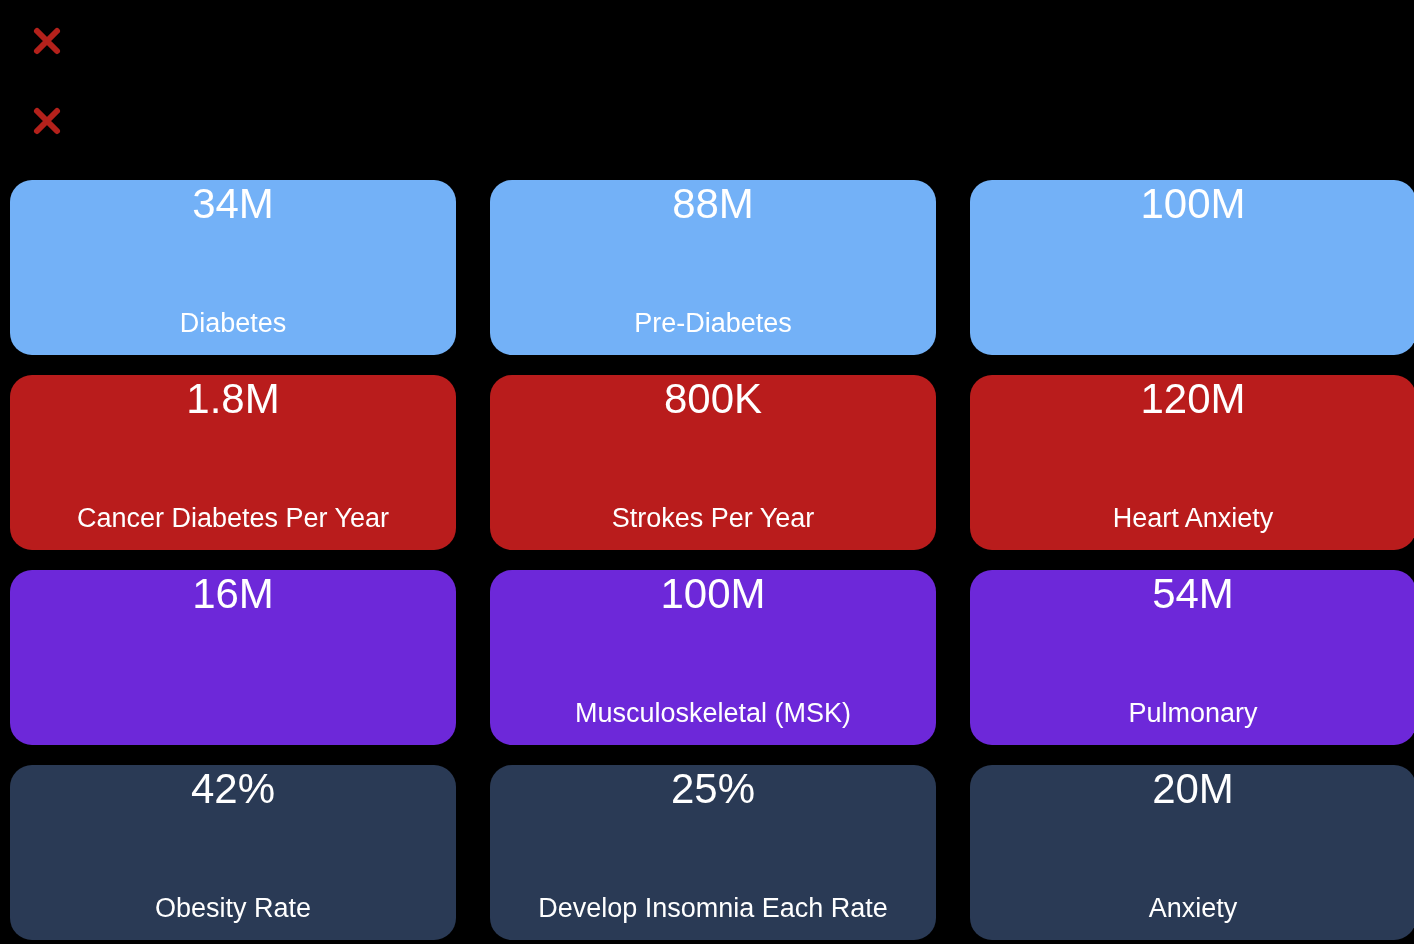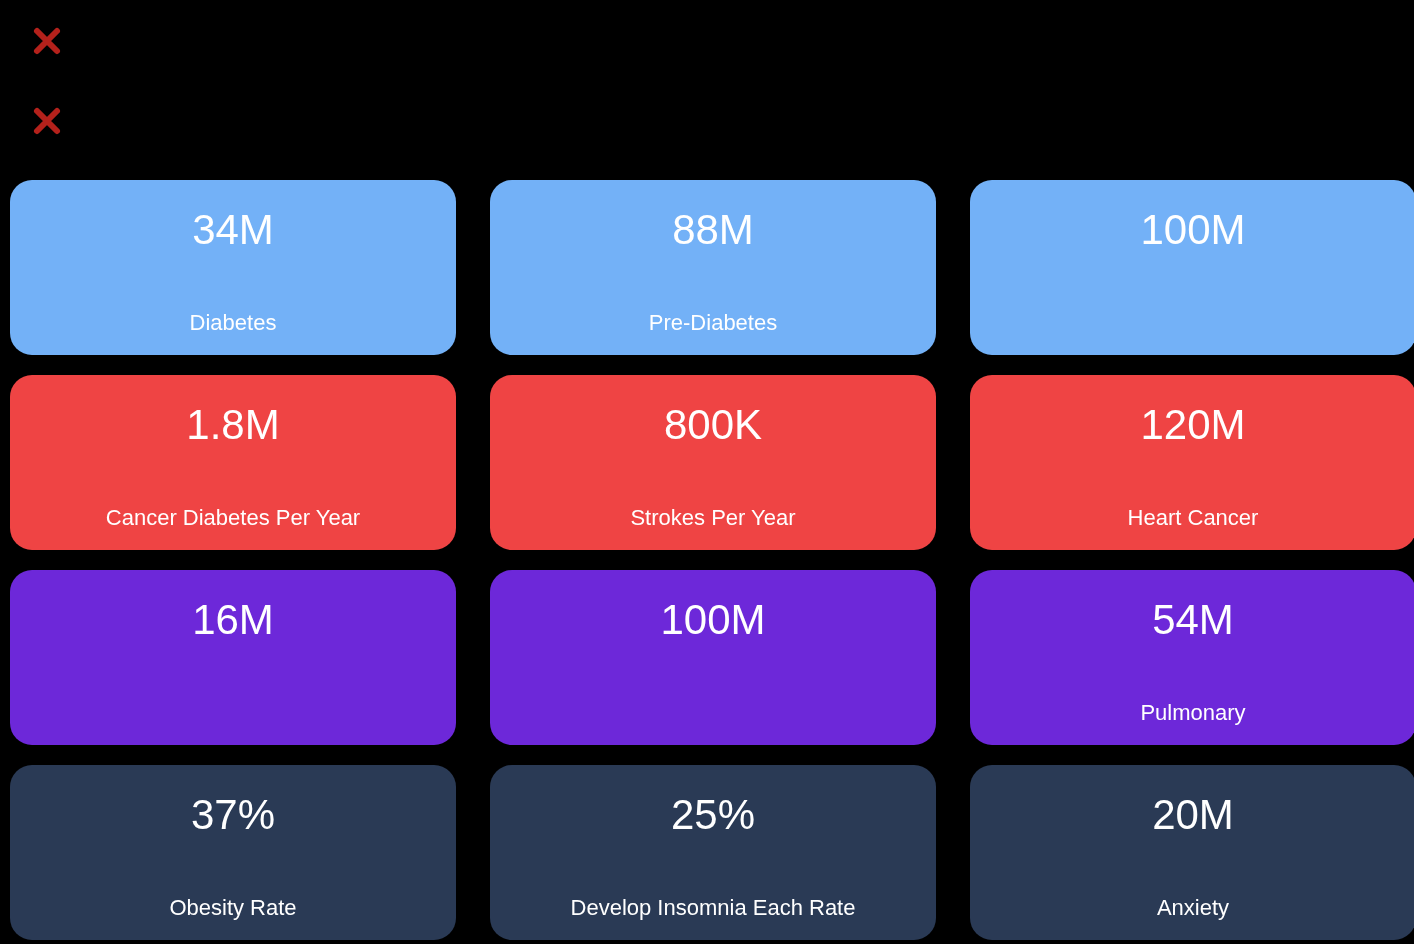--- a/index.html
+++ b/index.html
@@ -53,49 +53,48 @@
   }
 
   .stat-card {
     height: 175px;
     border-radius: 22px;
     display: flex;
     flex-direction: column;
     align-items: center;
     justify-content: flex-start;
     box-sizing: border-box;
-    padding-top: 26px;
     position: relative;
     overflow: hidden;
   }
 
   .stat-value {
     color: #ffffff;
     font-size: 42px;
     line-height: 48px;
     font-weight: 400;
     letter-spacing: 0px;
     white-space: nowrap;
   }
 
   .stat-label {
     color: #ffffff;
-    font-size: 22px;
+    font-size: 27px;
     line-height: 36px;
     font-weight: 400;
     white-space: nowrap;
     position: absolute;
     bottom: 14px;
     left: 50%;
     transform: translateX(-50%);
   }
 
   
   .tone-light   { background: #73b1f7; }
-  .tone-steel   { background: #ef4444; }
+  .tone-steel   { background: #b91c1c; }
   .tone-vivid   { background: #6d28d9; }
   .tone-navy    { background: #2a3a55; }
 </style>
 </head>
 <body style="background: rgb(0, 0, 0);">
 
 <div id="broken-icons">
   <div class="broken-img-icon" id="broken-icon-1">
     <svg viewBox="0 0 34 34" aria-hidden="true">
       <path d="M7 7 L27 27 M27 7 L7 27" stroke="#b4211b" stroke-width="6" stroke-linecap="round" fill="none"></path>
@@ -123,34 +122,35 @@
     <div class="stat-card tone-steel">
       <div class="stat-value">1.8M</div>
       <div class="stat-label">Cancer Diabetes Per Year</div>
     </div>
     <div class="stat-card tone-steel">
       <div class="stat-value">800K</div>
       <div class="stat-label">Strokes Per Year</div>
     </div>
     <div class="stat-card tone-steel">
       <div class="stat-value">120M</div>
-      <div class="stat-label">Heart Cancer</div>
+      <div class="stat-label">Heart Anxiety</div>
     </div>
     <div class="stat-card tone-vivid">
       <div class="stat-value">16M</div>
     </div>
     <div class="stat-card tone-vivid">
       <div class="stat-value">100M</div>
+      <div class="stat-label">Musculoskeletal (MSK)</div>
     </div>
     <div class="stat-card tone-vivid">
       <div class="stat-value">54M</div>
       <div class="stat-label">Pulmonary</div>
     </div>
     <div class="stat-card tone-navy">
-      <div class="stat-value">37%</div>
+      <div class="stat-value">42%</div>
       <div class="stat-label">Obesity Rate</div>
     </div>
     <div class="stat-card tone-navy">
       <div class="stat-value">25%</div>
       <div class="stat-label">Develop Insomnia Each Rate</div>
     </div>
     <div class="stat-card tone-navy">
       <div class="stat-value">20M</div>
       <div class="stat-label">Anxiety</div>
     </div>

